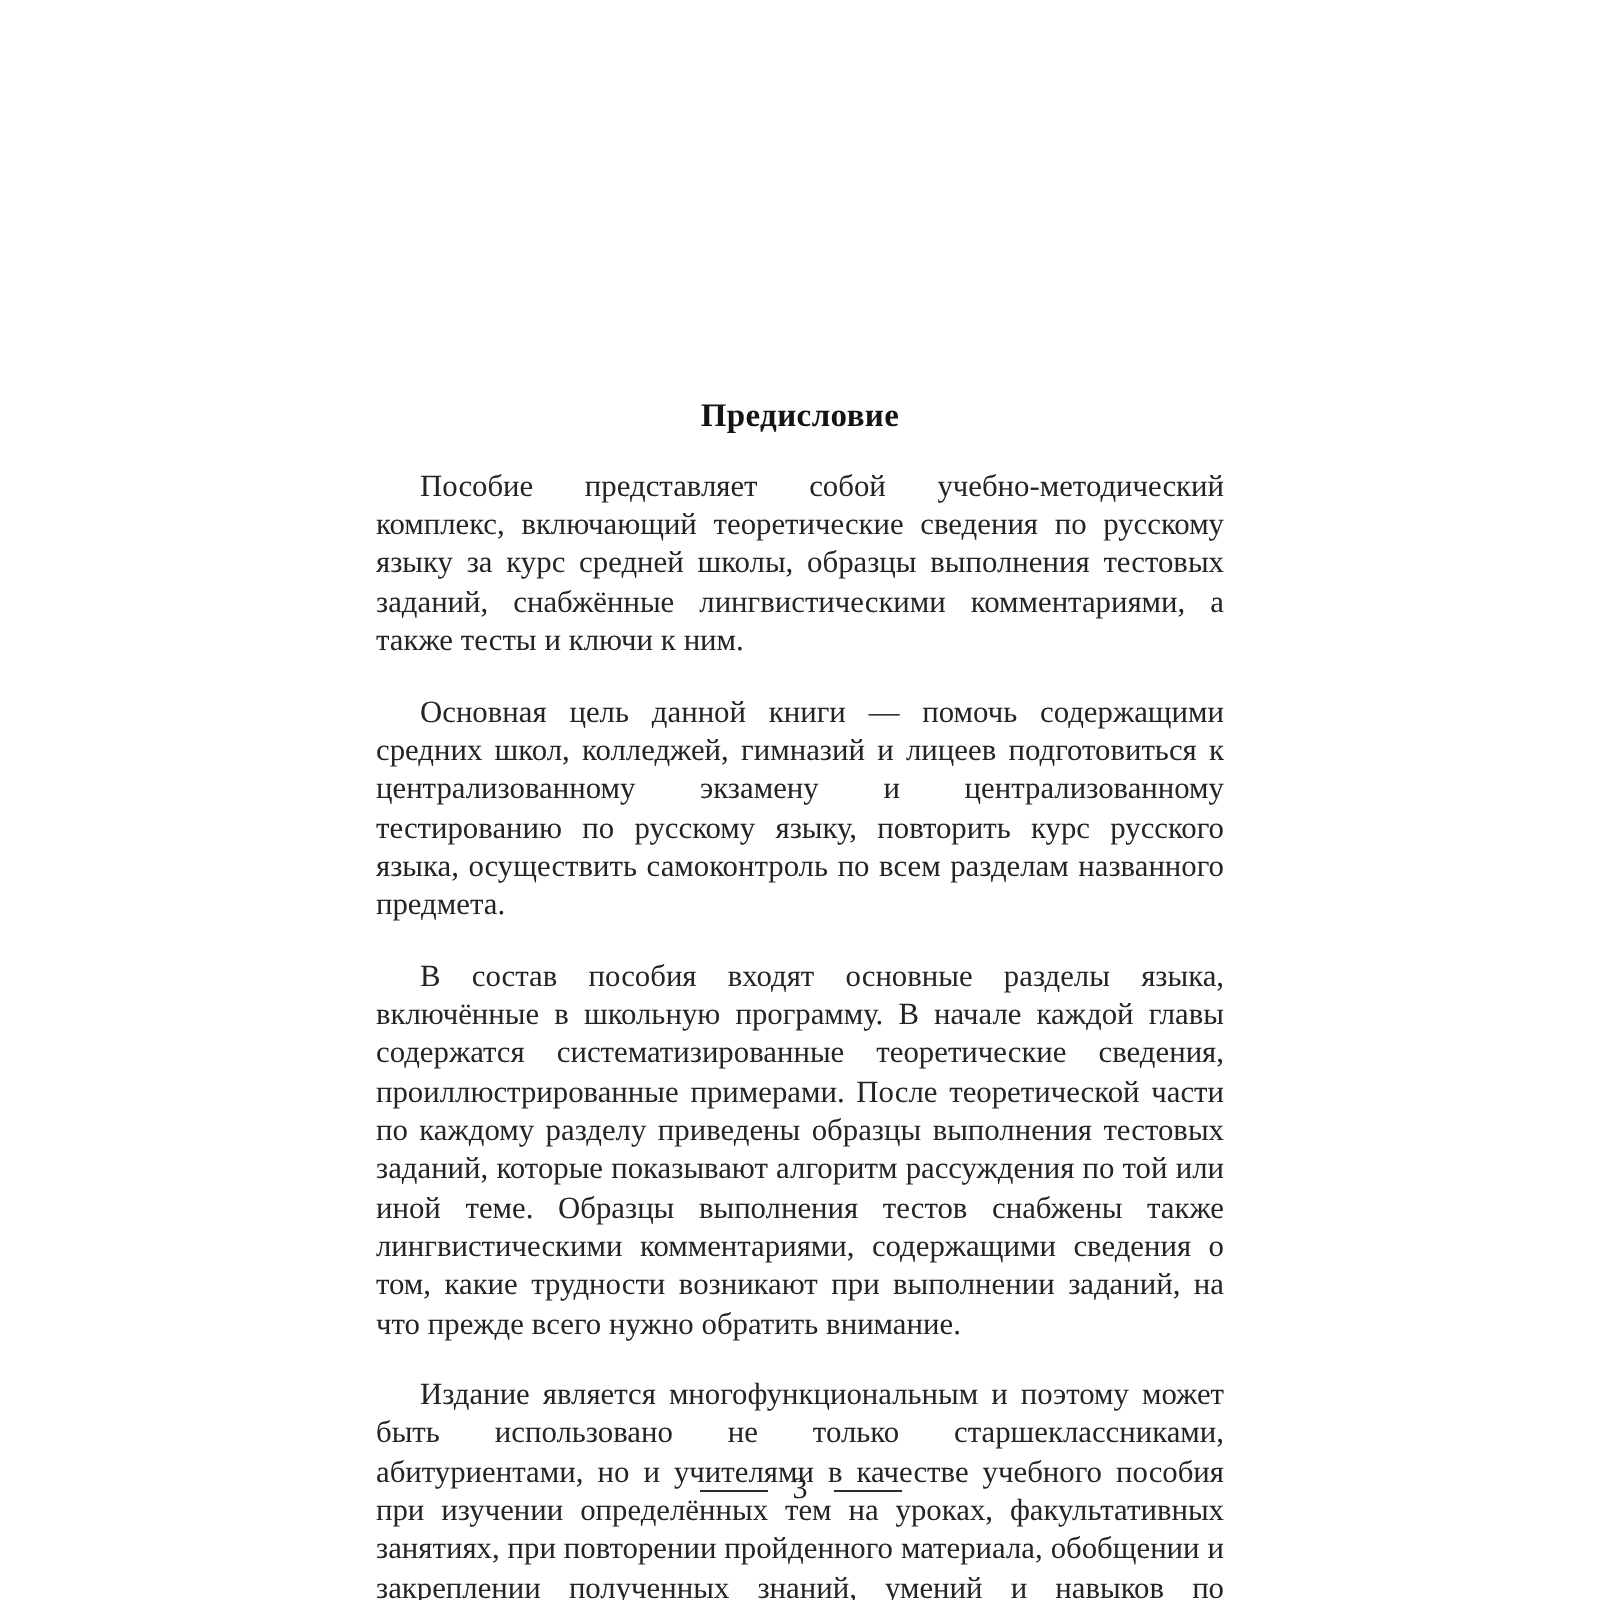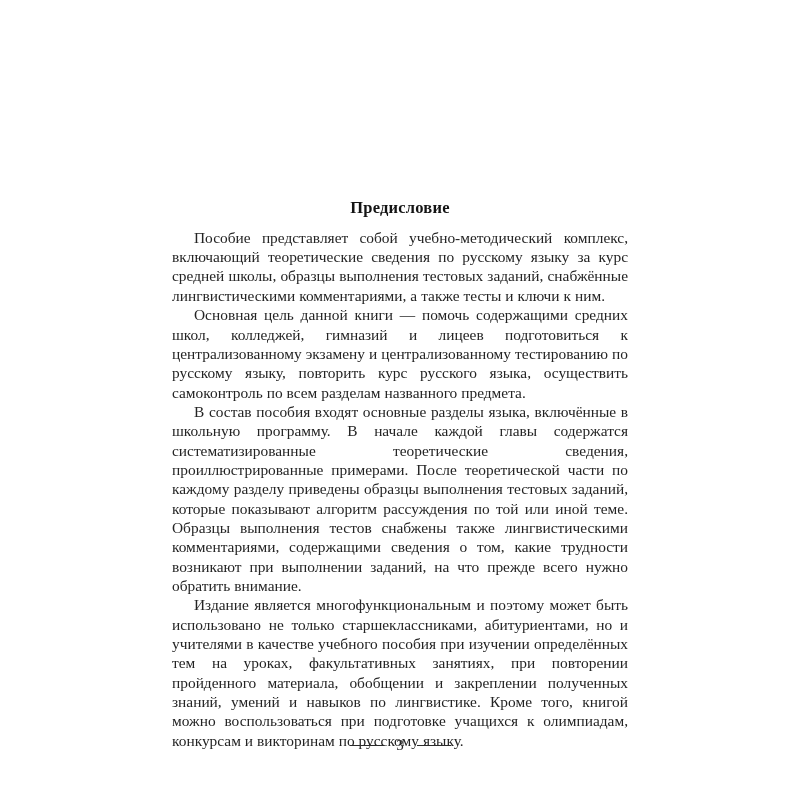--- a/index.html
+++ b/index.html
@@ -38,21 +38,21 @@
     font-size: 16.5px;
     font-weight: bold;
     text-align: center;
     letter-spacing: 0.2px;
     color: #141414;
     margin: 0 0 10px 0;
     line-height: 1.2;
   }
 
   .para {
-    margin: 0;
+    margin: 16px;
     font-size: 15.4px;
     line-height: 19.35px;
     text-align: justify;
     text-justify: inter-word;
     text-indent: 22px;
     color: #242424;
     hyphens: manual;
     word-spacing: 0.1px;
   }
 

